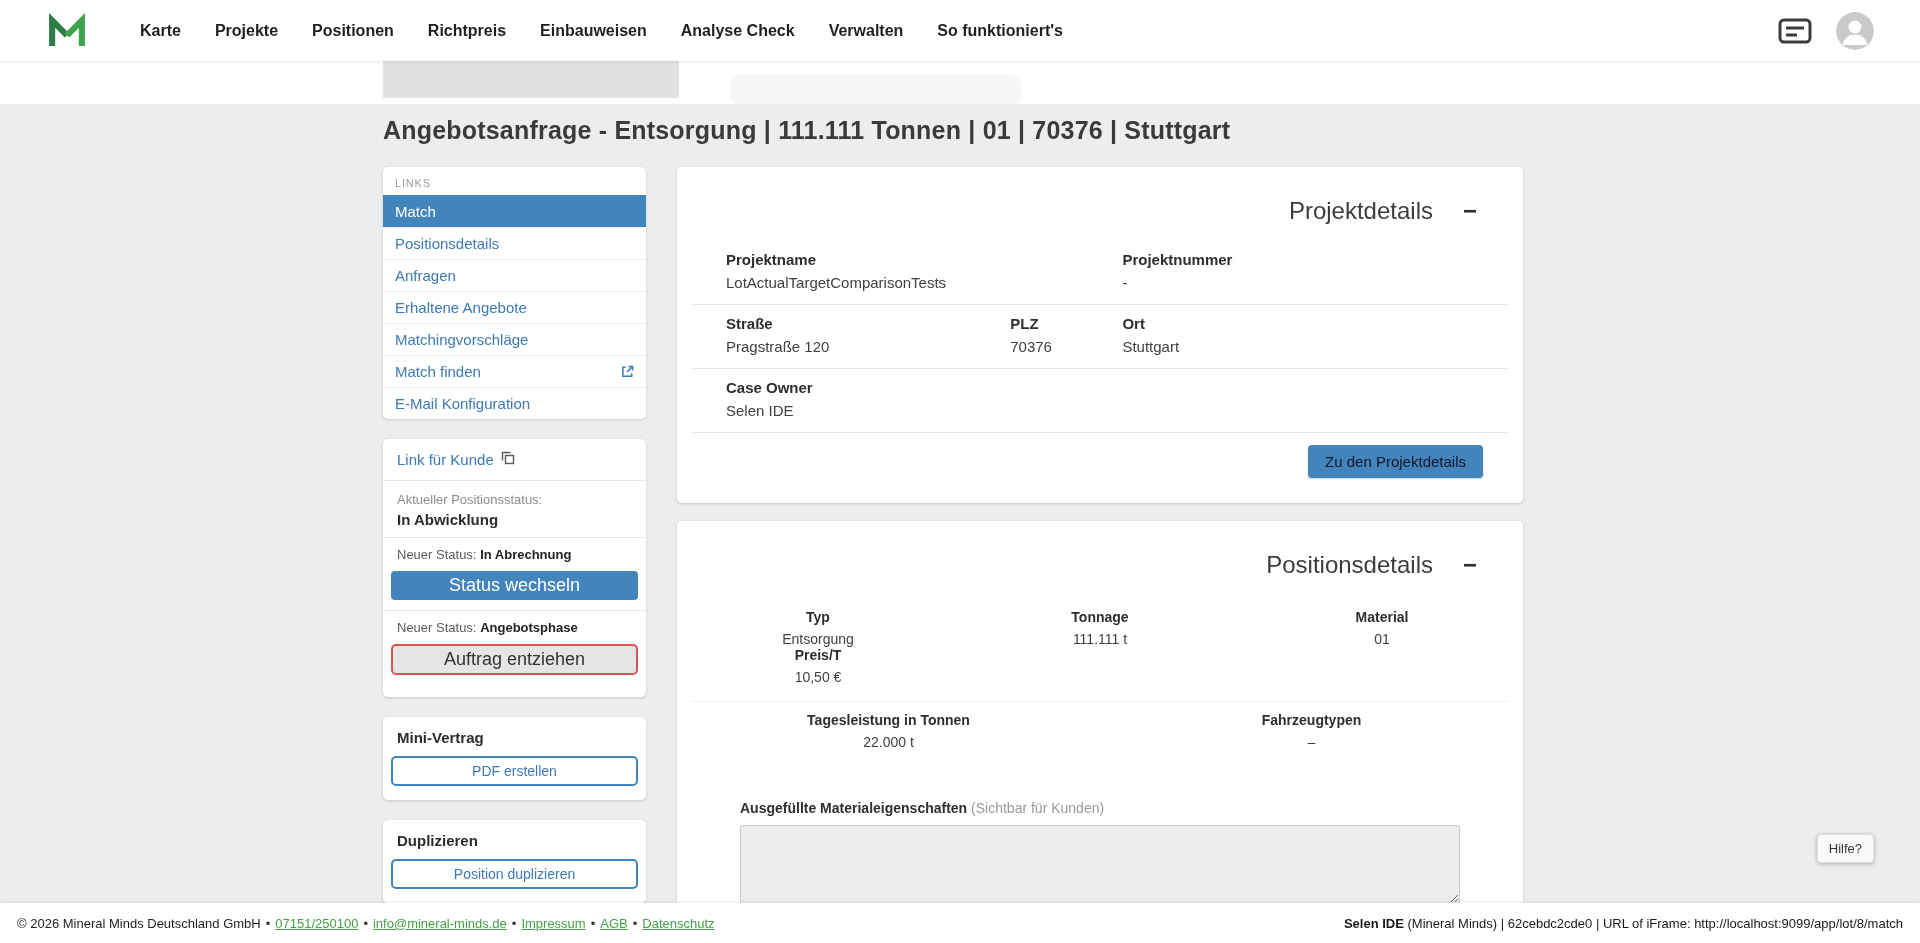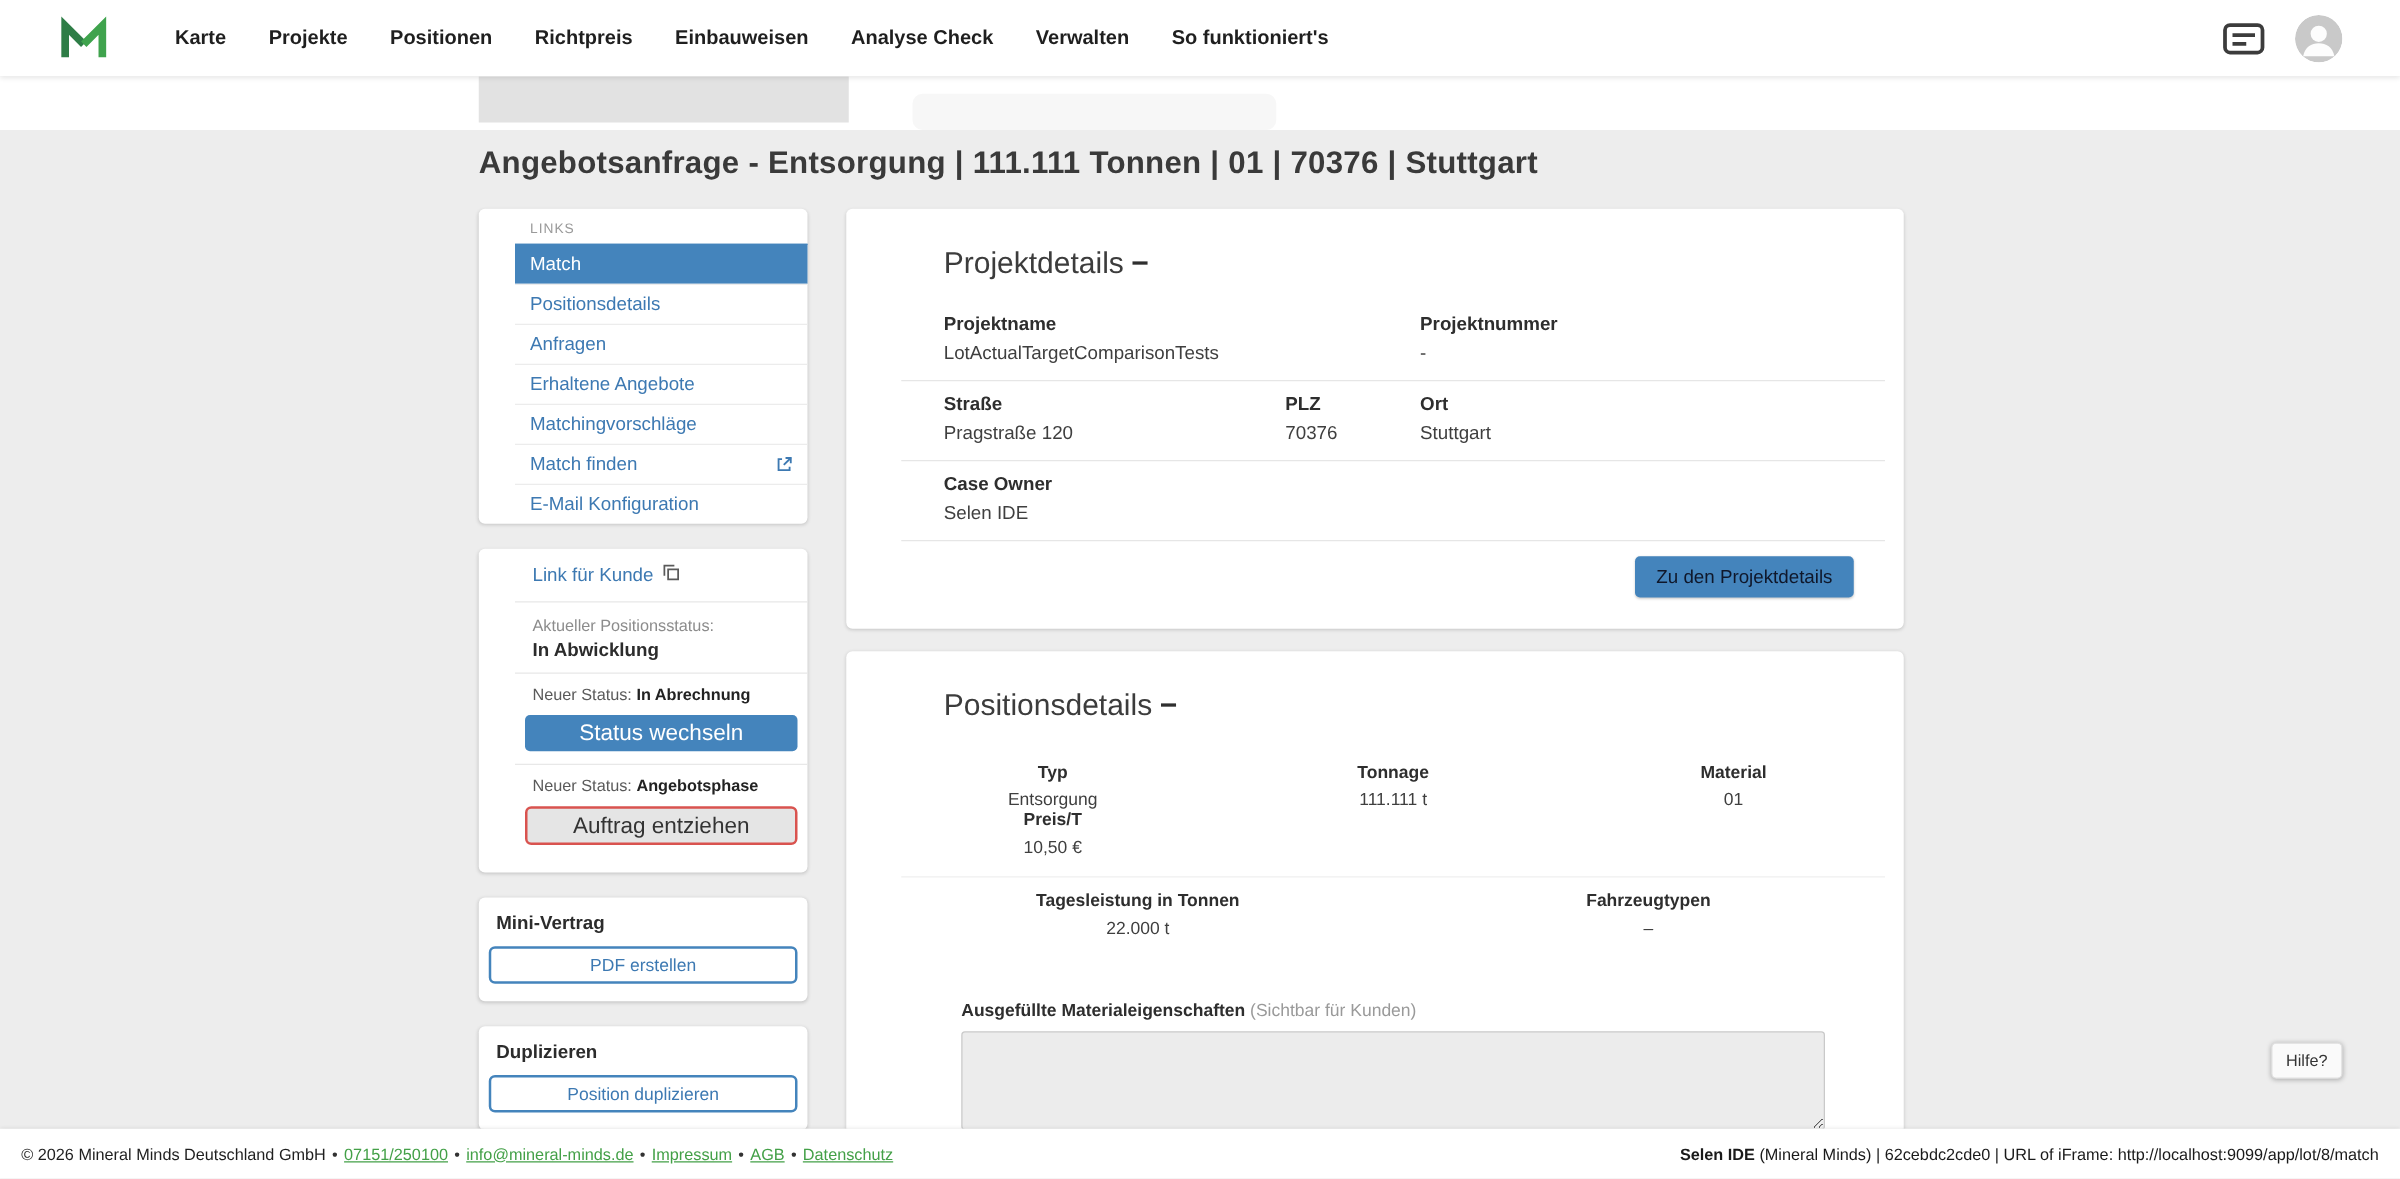--- a/index.html
+++ b/index.html
@@ -31,21 +31,21 @@
   .remnant-a { position:absolute; left:383px; top:0; width:296px; height:37px; background:#e2e2e2; }
   .remnant-b { position:absolute; left:730px; top:14px; width:291px; height:29px; background:#f7f7f7; border-radius:8px; }
 
   
   .page { position:absolute; top:104px; left:0; right:0; bottom:40px; overflow:hidden; }
   .page-title {
     margin:12px 0 0 383px; font-size:25px; font-weight:bold; color:#3a3a3a; letter-spacing:.2px;
   }
   .content-row { display:flex; gap:31px; margin:22px 0 0 383px; align-items:flex-start; }
 
-  .card { background:#fff; border-radius:5px; box-shadow:0 1px 3px rgba(0,0,0,.16);padding-left:29px; }
+  .card { background:#fff; border-radius:5px; box-shadow:0 1px 3px rgba(0,0,0,.16); }
 
   
   .sidebar { width:263px; flex:0 0 263px; }
   .links-label { padding:10px 12px 6px; font-size:11px; color:#9a9a9a; letter-spacing:.8px; }
   .side-item {
     display:flex; align-items:center; justify-content:space-between;
     padding:7px 12px; font-size:15px; color:#3d79b2; border-top:1px solid #ececec;
   }
   .side-item.active { background:#4484bc; color:#fff; border-top-color:#4484bc; }
   .side-item .ext-icon { display:inline-flex; margin-left:6px; }
@@ -64,21 +64,21 @@
   .btn-blue { background:#4484bc; color:#fff; border:none; }
   .btn-red-outline { background:#e5e5e5; border:2px solid #d9534f; color:#333; border-radius:5px; height:31px; }
   .btn-blue-outline { background:#fff; border:2px solid #4484bc; color:#3d79b2; border-radius:5px; }
 
   .mini-card { margin-top:20px; padding:12px 8px 14px; }
   .mini-card .mini-title { font-size:15px; font-weight:bold; color:#2c2c2c; margin:0 6px 10px; }
   .mini-card .btn { width:100%; height:30px; font-size:14px; }
 
   
   .main-col { width:846px; flex:0 0 846px; }
-  .card-head { display:flex; justify-content:flex-start; align-items:flex-start; padding:30px 40px 16px 49px; }
+  .card-head { display:flex; justify-content:flex-end; align-items:flex-start; padding:30px 40px 16px 49px;gap:24px; }
   .card-title { font-size:24px; font-weight:400; color:#3c3c3c; }
   .collapse-btn { background:none; border:none; font-size:24px; font-weight:bold; color:#2f2f2f; cursor:pointer; line-height:1; padding:2px 6px; }
 
   .pd-row { display:grid; grid-template-columns:38% 15% 1fr; padding:10px 49px 13px; }
   .pd-divider { height:1px; background:#e6e6e6; margin:0 15px; }
   .field-label { font-weight:bold; font-size:15px; color:#2e2e2e; }
   .field-value { font-size:15px; color:#3f3f3f; margin-top:6px; }
   .card-actions { display:flex; justify-content:flex-end; padding:12px 40px 25px; }
   .btn-primary { height:33px; padding:0 17px; font-size:15px; background:#4484bc; color:#0f172a; border:none; border-radius:4px; box-shadow:0 1px 2px rgba(0,0,0,.2); }
 

